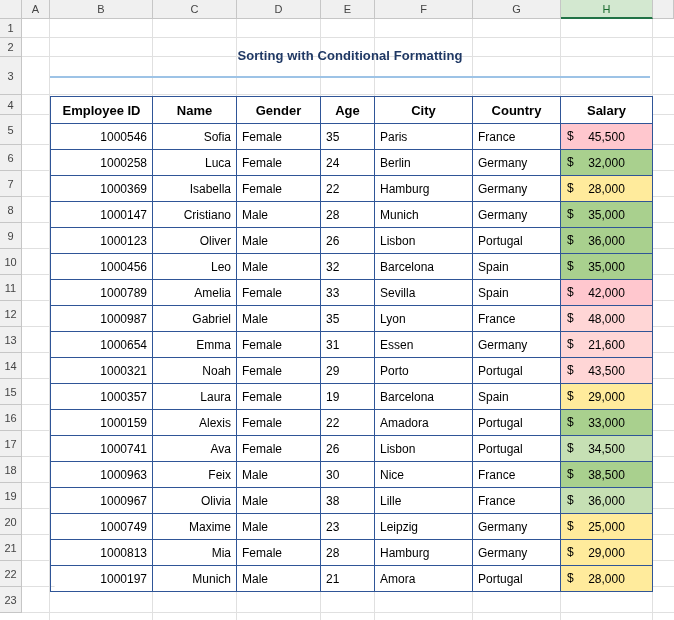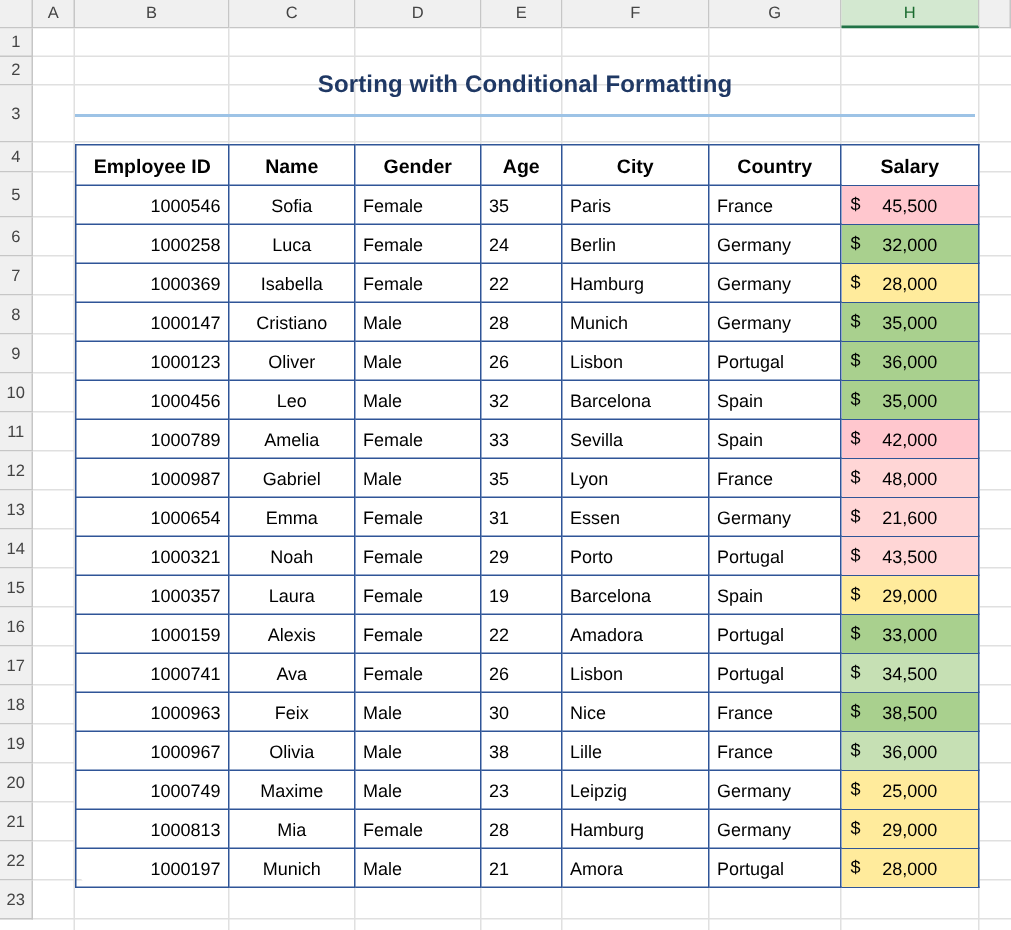--- a/index.html
+++ b/index.html
@@ -109,21 +109,21 @@
     background: #e0e0e0;
   }
 
   
   .title {
     position: absolute;
     left: 50px;
     top: 48px;
     width: 600px;
     text-align: center;
-    font-size: 16px;
+    font-size: 13px;
     font-weight: bold;
     color: #1f3864;
     letter-spacing: 0.1px;
   }
   .title-rule {
     position: absolute;
     left: 50px;
     top: 76px;
     width: 600px;
     height: 2px;
@@ -150,21 +150,21 @@
   }
   table.data thead th {
     font-weight: bold;
     text-align: center;
     background: #ffffff;
     height: 27px;
     font-size: 13px;
   }
   
   .c-id    { width: 102px; text-align: right; }
-  .c-name  { width: 84px;  text-align: center; }
+  .c-name  { width: 84px;  text-align: right; }
   .c-gen   { width: 84px;  text-align: left; }
   .c-age   { width: 54px;  text-align: left; }
   .c-city  { width: 98px;  text-align: left; }
   .c-ctry  { width: 88px;  text-align: left; }
   .c-sal   { width: 92px;  text-align: right; position: relative; }
 
   
   td.c-sal .cur {
     position: absolute;
     left: 6px;

